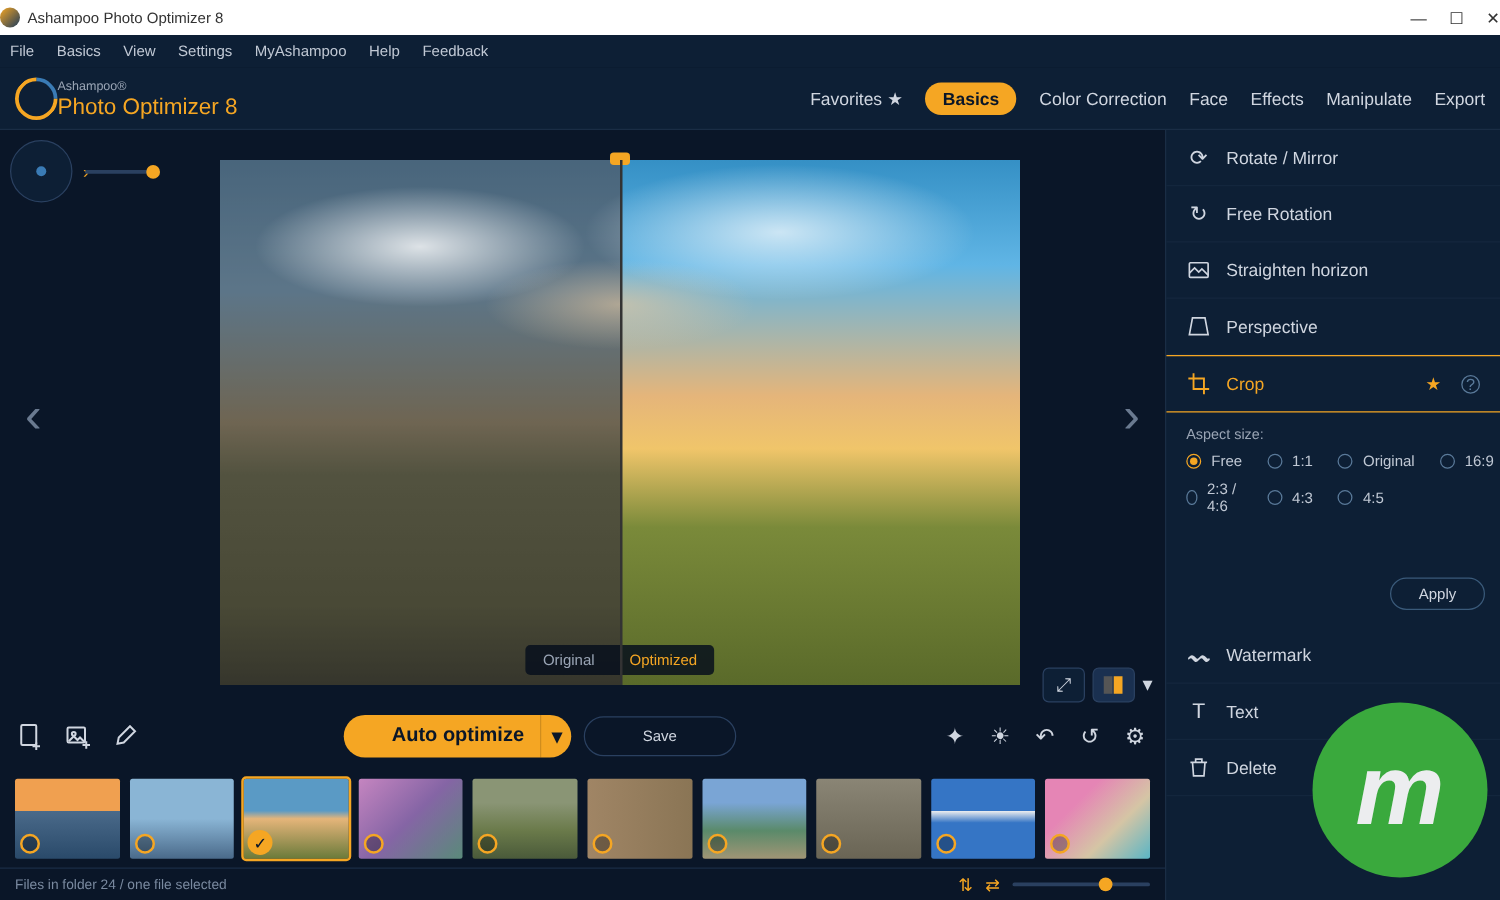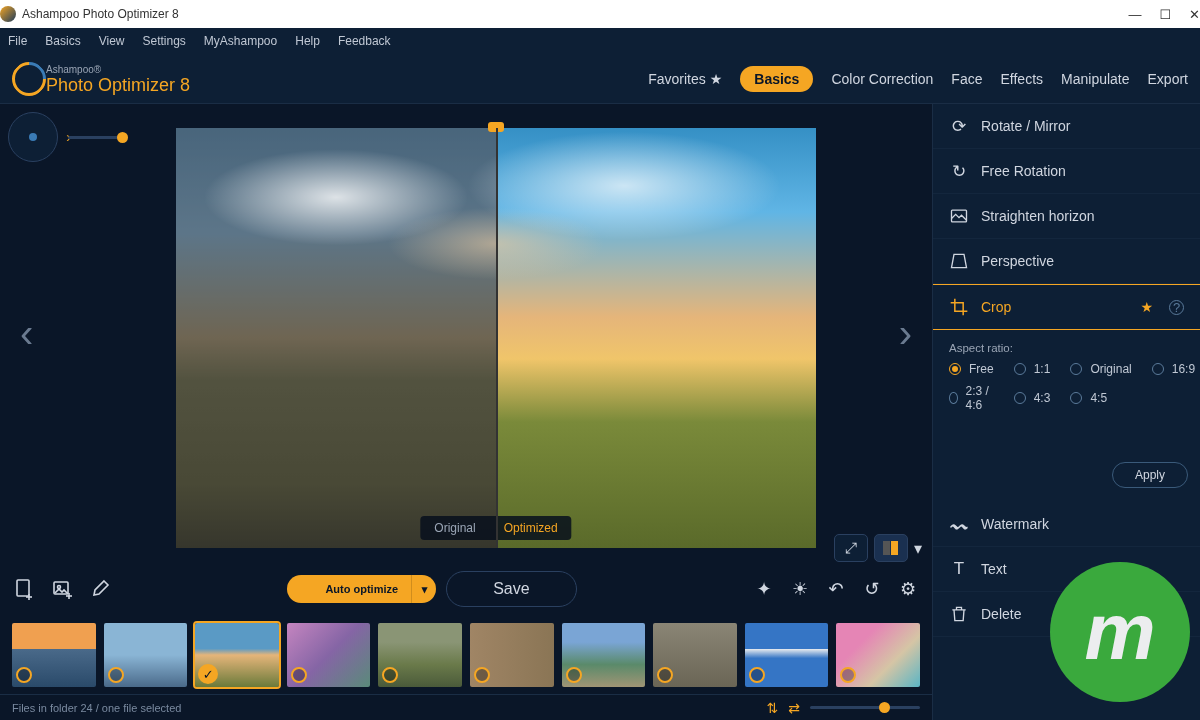--- a/index.html
+++ b/index.html
@@ -68,23 +68,23 @@
 .vc-btn.split { padding: 0 4px; gap: 1px; }
 .vc-btn.split i { width: 7px; height: 14px; background: #f5a623; }
 .vc-btn.split i:first-child { background: #555; }
 .vc-chev { color: #d0d6e0; cursor: pointer; }
 
 
 .toolbar { height: 54px; display: flex; align-items: center; padding: 0 12px; gap: 10px; }
 .tl-icons { display: flex; gap: 14px; }
 .tl-icon { width: 24px; height: 24px; color: #d0d6e0; cursor: pointer; display: flex; align-items: center; justify-content: center; font-size: 20px; }
 .spacer { flex: 1; }
-.auto-btn { background: #f5a623; color: #0a1628; font-weight: 600; font-size: 11px; padding: 8px 38px; border-radius: 20px; border: none; cursor: pointer; position: relative; }
+.auto-btn { background: #f5a623; color: #0a1628; font-weight: 600; font-size: 16px; padding: 8px 38px; border-radius: 20px; border: none; cursor: pointer; position: relative; }
 .auto-chev { position: absolute; right: -1px; top: 0; bottom: 0; width: 26px; border-left: 1px solid rgba(0,0,0,0.15); display: flex; align-items: center; justify-content: center; }
-.save-btn { background: transparent; border: 1px solid #2a4060; color: #d0d6e0; padding: 8px 46px; border-radius: 20px; cursor: pointer; font-size: 16px; }
+.save-btn { background: transparent; border: 1px solid #2a4060; color: #d0d6e0; padding: 8px 46px; border-radius: 20px; cursor: pointer; font-size: 12px; }
 .tr-icons { display: flex; gap: 12px; align-items: center; }
 .tr-icons .tl-icon { font-size: 18px; }
 
 
 .filmstrip { height: 78px; display: flex; gap: 8px; padding: 0 12px; align-items: center; }
 .thumb-item { width: 86px; height: 64px; border-radius: 2px; position: relative; cursor: pointer; overflow: hidden; }
 .thumb-item.selected { outline: 2px solid #f5a623; }
 .thumb-ring { position: absolute; bottom: 4px; left: 4px; width: 16px; height: 16px; border: 2px solid #f5a623; border-radius: 50%; background: rgba(0,0,0,0.3); }
 .thumb-check { position: absolute; bottom: 3px; left: 3px; width: 20px; height: 20px; background: #f5a623; border-radius: 50%; color: #0a1628; font-size: 13px; display: flex; align-items: center; justify-content: center; }
 .t1 { background: linear-gradient(to bottom, #f0a050 40%, #4a6a8a 40%, #2a4a6a); }
@@ -327,21 +327,21 @@
       <span class="icon">
           <svg viewBox="0 0 24 24" fill="none" stroke="currentColor" stroke-width="1.8">
             <path d="M7 2v15h15M2 7h15v15"></path>
           </svg>
         </span>
       <span>Crop</span>
       <span class="fav">★</span>
       <span class="help">?</span>
     </div>
     <div class="crop-panel">
-      <div class="ar-label">Aspect ratio:</div>
+      <div class="ar-label">Aspect size:</div>
       <div class="ar-grid">
         <div class="ar-opt">
             <span class="radio on"></span>
             <span>Free</span>
           </div>
         <div class="ar-opt">
             <span class="radio"></span>
             <span>1:1</span>
           </div>
         <div class="ar-opt">

